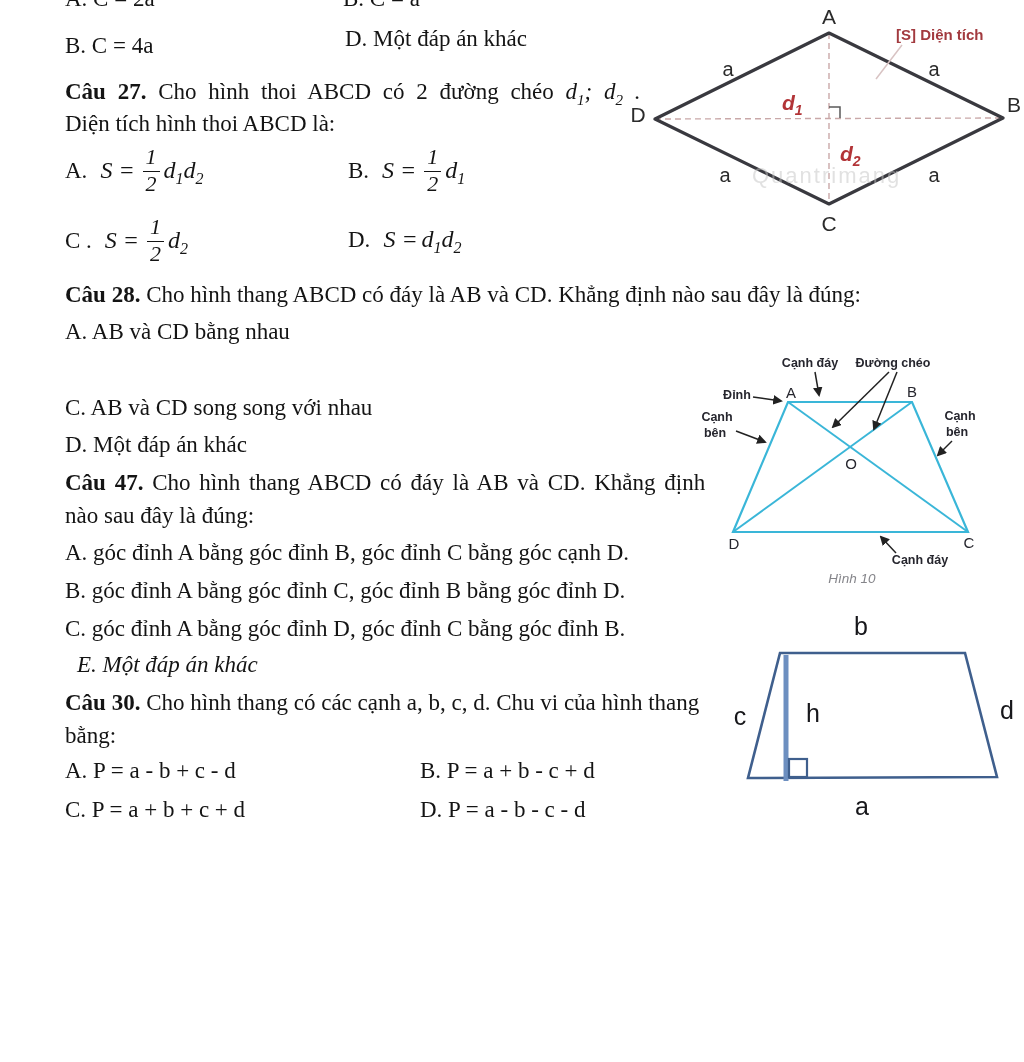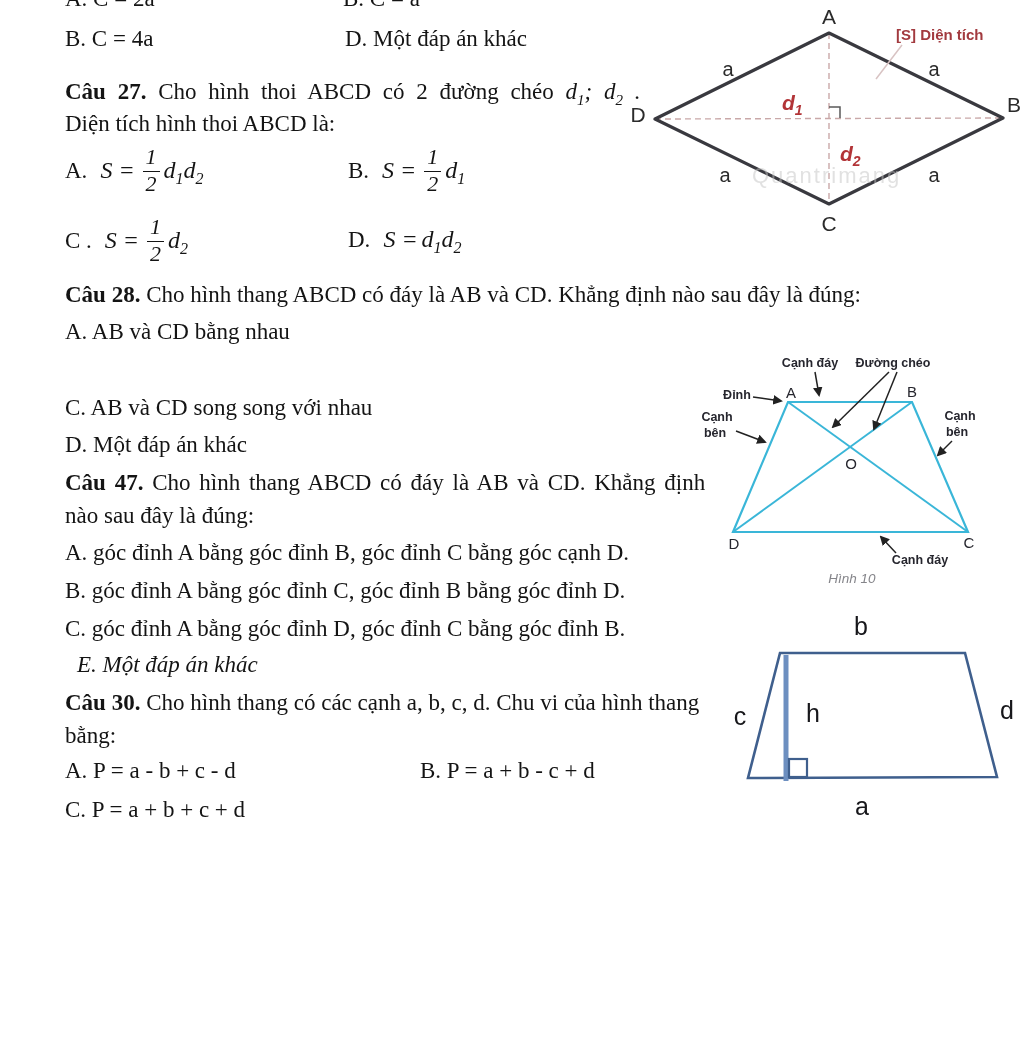--- a/index.html
+++ b/index.html
@@ -22,21 +22,21 @@
   svg{position:absolute;}
   svg text{font-family:"Liberation Sans",sans-serif;}
 </style>
 </head>
 <body>
 
 <div class="page">
 
   <div class="t" style="left:65px;top:-15px;">A. C = 2a</div>
   <div class="t" style="left:343px;top:-15px;">B. C = a</div>
-  <div class="t" style="left:65px;top:25px;text-align:center;">B. C = 4a</div>
+  <div class="t" style="left:65px;top:32px;text-align:center;">B. C = 4a</div>
   <div class="t" style="left:345px;top:25px;">D. Một đáp án khác</div>
 
   <div class="t just1" style="left:65px;top:78px;">
     <b>Câu 27.</b>
     <span>Cho hình thoi ABCD có 2 đường chéo</span>
     <span class="mi"><span>d</span><sub>1</sub><span>;</span>
     <span>d</span><sub>2</sub> <span>.</span></span>
   </div>
   <div class="t" style="left:65px;top:110px;">Diện tích hình thoi ABCD là:</div>
 
@@ -95,20 +95,21 @@
   <div class="t" style="left:77px;top:651px;font-style:italic;">E. Một đáp án khác</div>
 
   <div class="t" style="left:65px;top:689px;">
     <b>Câu 30.</b>
     <span>Cho hình thang có các cạnh a, b, c, d. Chu vi của hình thang</span>
   </div>
   <div class="t" style="left:65px;top:722px;">bằng:</div>
   <div class="t" style="left:65px;top:757px;">A. P = a - b + c - d</div>
   <div class="t" style="left:65px;top:796px;">C. P = a + b + c + d</div>
   <div class="t" style="left:420px;top:757px;">B. P = a + b - c + d</div>
+  <div class="t" style="left:420px;top:796px;">D. P = a - b - c - d</div>
 
   <svg style="left:600px;top:0px;" width="424" height="245" viewBox="0 0 424 245">
     <line x1="55" y1="119" x2="403" y2="118" stroke="#c9a8a8" stroke-width="1.4" stroke-dasharray="6,4"></line>
     <line x1="229" y1="33" x2="229" y2="204" stroke="#c9a8a8" stroke-width="1.4" stroke-dasharray="6,4"></line>
     <polygon points="229,33 403,118 229,204 55,119" fill="none" stroke="#39393f" stroke-width="3.2" stroke-linejoin="round"></polygon>
     <path d="M240,118 L240,107 L229,107" fill="none" stroke="#5a5a5a" stroke-width="1.5"></path>
     <line x1="302" y1="45" x2="276" y2="79" stroke="#d8c3c3" stroke-width="1.5"></line>
     <text x="229" y="24" font-size="21" fill="#2b2b2b" text-anchor="middle">A</text>
     <text x="414" y="112" font-size="21" fill="#2b2b2b" text-anchor="middle">B</text>
     <text x="229" y="231" font-size="21" fill="#2b2b2b" text-anchor="middle">C</text>

